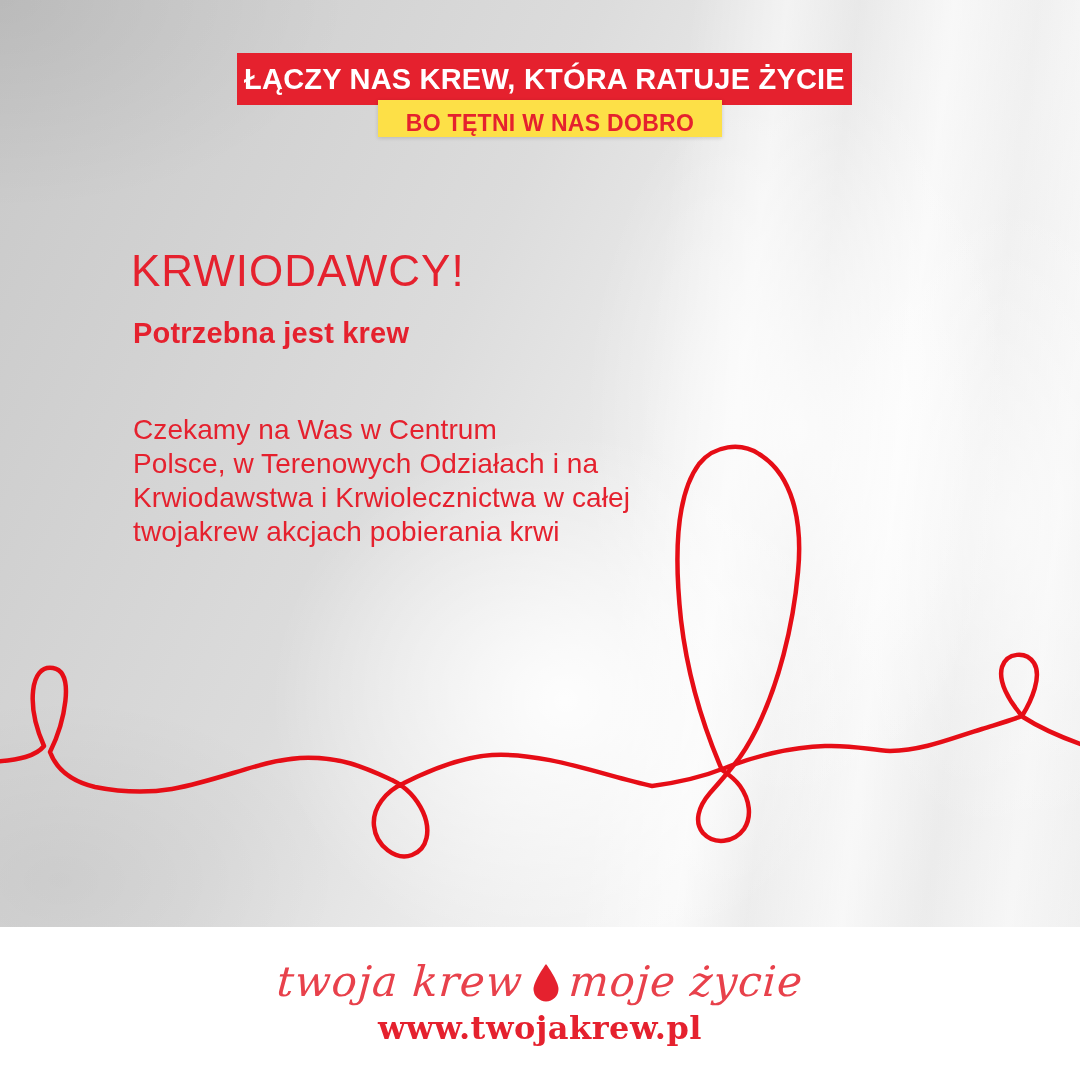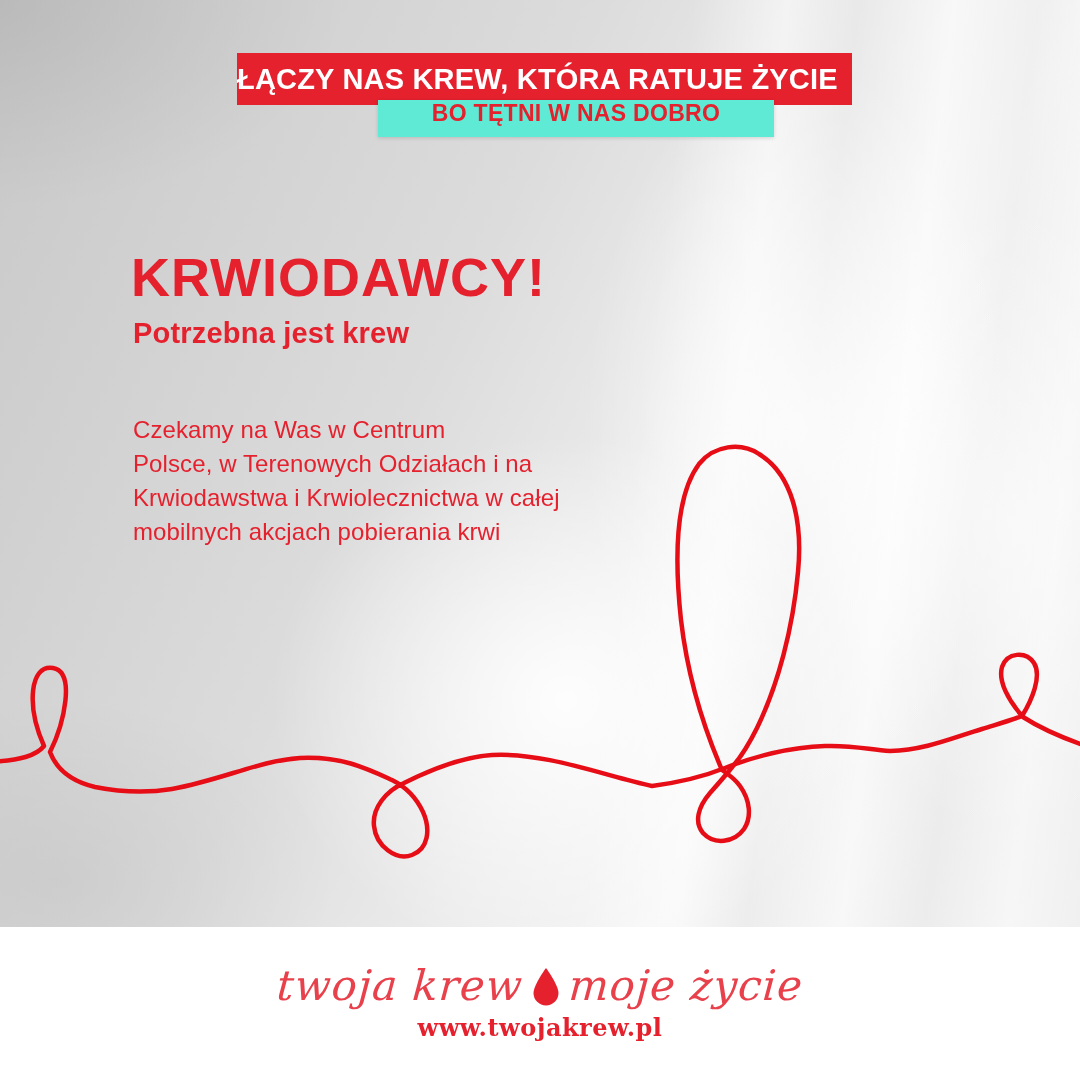--- a/index.html
+++ b/index.html
@@ -16,60 +16,60 @@
       radial-gradient(ellipse 420px 380px at 565px 700px, rgba(255,255,255,.9), rgba(255,255,255,0) 70%),
       radial-gradient(ellipse 300px 520px at 800px 430px, rgba(255,255,255,.78), rgba(255,255,255,0) 72%),
       radial-gradient(ellipse 260px 430px at 1010px 520px, rgba(255,255,255,.55), rgba(255,255,255,0) 75%),
       linear-gradient(97deg, rgba(255,255,255,0) 58%, rgba(255,255,255,.5) 66%, rgba(228,228,228,.35) 72%, rgba(255,255,255,.55) 80%, rgba(233,233,233,.3) 87%, rgba(255,255,255,.45) 94%, rgba(238,238,238,.35) 100%),
       linear-gradient(115deg, #c8c8c8 0%, #d3d3d3 22%, #dcdcdc 40%, #ececec 58%, #f4f4f4 72%, #ededed 88%, #f1f1f1 100%);
   }
   
   .banner-main{
     position:absolute;left:237px;top:53px;width:615px;height:52px;
     background:var(--brand-red,#e5212e);
-    display:flex;align-items:center;
+    display:flex;align-items:center;justify-content:center;
     color:#ffffff;font-weight:700;font-size:29px;letter-spacing:.2px;white-space:nowrap;
   }
   .banner-sub{
-    position:absolute;left:378px;top:100px;width:396px;height:37px;
-    background:#5eead4;box-shadow:0 1px 4px rgba(0,0,0,.15);
-    display:flex;align-items:flex-start;justify-content:center;
+    position:absolute;left:378px;top:100px;width:344px;height:37px;
+    background:#fde047;box-shadow:0 1px 4px rgba(0,0,0,.15);
+    display:flex;align-items:flex-end;justify-content:center;
     color:var(--brand-red,#e5212e);font-weight:700;font-size:23px;letter-spacing:.3px;white-space:nowrap;
   }
   
   .headline{
     position:absolute;left:131px;top:246px;
-    color:var(--brand-red,#e5212e);font-weight:700;font-size:54px;letter-spacing:1px;white-space:nowrap;
+    color:var(--brand-red,#e5212e);font-weight:400;font-size:44px;letter-spacing:1px;white-space:nowrap;
   }
   .subtitle{
     position:absolute;left:133px;top:317px;
     color:var(--brand-red,#e5212e);font-weight:700;font-size:29px;letter-spacing:.2px;white-space:nowrap;
   }
   .body-copy{
     position:absolute;left:133px;top:413px;
-    color:var(--brand-red,#e5212e);font-size:24px;line-height:34px;letter-spacing:.1px;
+    color:var(--brand-red,#e5212e);font-size:28px;line-height:34px;letter-spacing:.1px;
   }
   
   .thread-svg{position:absolute;left:0;top:0;width:1080px;height:1080px;pointer-events:none;}
   .thread-svg path{fill:none;stroke:var(--thread-red,#e60d16);stroke-width:4.5;stroke-linecap:round;stroke-linejoin:round;}
   
   .footer{
     position:absolute;left:0;top:927px;width:1080px;height:153px;background:#ffffff;
     display:flex;flex-direction:column;align-items:center;justify-content:center;gap:6px;
   }
   .logo-row{display:flex;align-items:center;gap:6px;}
   .logo-script{
     font-family:"DejaVu Serif",serif;font-style:italic;
     color:var(--logo-red,#e8414b);font-size:42px;letter-spacing:1px;transform:skewX(-4deg);
     line-height:1;
   }
   .drop{width:30px;height:40px;flex:0 0 auto;margin:0 2px;}
   .site-url{
     font-family:"DejaVu Serif",serif;font-weight:700;
-    color:var(--brand-red,#e5212e);font-size:24px;letter-spacing:.5px;
+    color:var(--brand-red,#e5212e);font-size:32px;letter-spacing:.5px;
   }
 </style>
 </head>
 <body>
 
 <div class="poster">
 
   <div class="photo-bg"></div>
 
   <svg class="thread-svg" viewBox="0 0 1080 1080" aria-hidden="true">
@@ -117,21 +117,21 @@
     <span>BO TĘTNI W NAS DOBRO</span>
   </div>
 
   <div class="headline">KRWIODAWCY!</div>
   <div class="subtitle">Potrzebna jest krew</div>
 
   <div class="body-copy">
     <div>Czekamy na Was w Centrum</div>
     <div>Polsce, w Terenowych Odziałach i na</div>
     <div>Krwiodawstwa i Krwiolecznictwa w całej</div>
-    <div>mobilnych akcjach pobierania krwi</div>
+    <div>twojakrew akcjach pobierania krwi</div>
   </div>
 
   <div class="footer">
     <div class="logo-row">
       <span class="logo-script">twoja krew</span>
       <svg class="drop" viewBox="0 0 30 40" aria-hidden="true">
         <path d="M15 2 C15 2 27.5 19 27.5 27 A12.5 12.5 0 1 1 2.5 27 C2.5 19 15 2 15 2 Z" fill="#e5212e"></path>
       </svg>
       <span class="logo-script">moje życie</span>
     </div>

